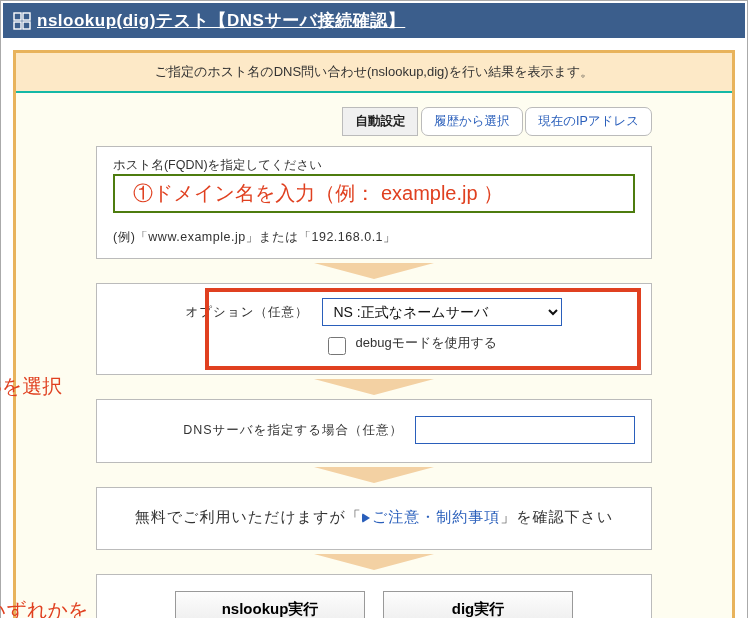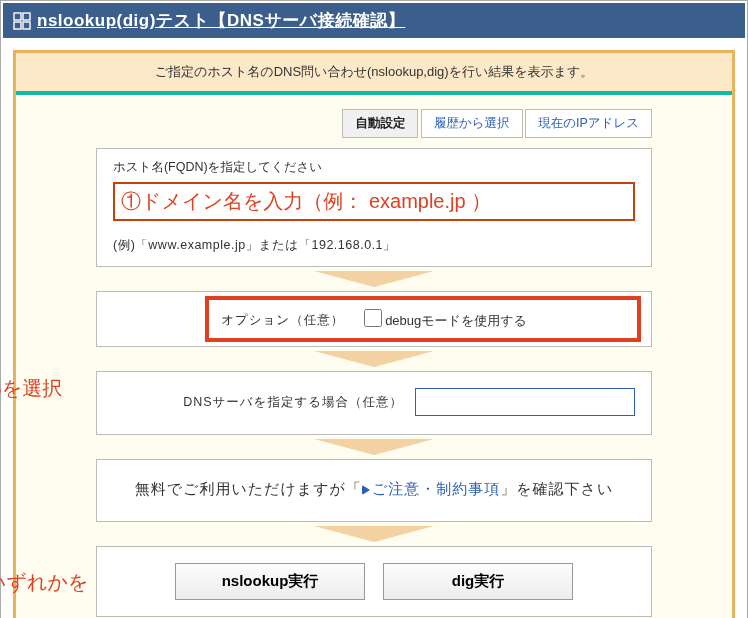--- a/index.html
+++ b/index.html
@@ -32,21 +32,21 @@
     border: 3px solid #e8b35c;
     margin: 12px 10px 10px 10px;
     background: #fefdf0;
     padding: 0 0 12px 0;
   }
   .intro {
     background: #fde9c7;
     text-align: center;
     padding: 10px 12px;
     font-size: 13px;
-    border-bottom: 4px solid #14b8a6;
+    border-bottom: 2px solid #14b8a6;
   }
   .content {
     position: relative;
     padding: 10px 80px 0 80px;
   }
   .tabrow {
     text-align: right;
     margin: 4px 0 10px 0;
   }
   .tabrow span {
@@ -56,38 +56,37 @@
     padding: 5px 12px;
     margin-left: -1px;
     font-size: 12.5px;
     cursor: pointer;
   }
   .tabrow span.active {
     background: #f0f0f0;
     font-weight: bold;
     color: #222;
   }
-  .tabrow span.link { color: #2a5fbb; }
+  .tabrow span.link { color: #2a5fbb; border-radius: 7px; }
   .panel {
     border: 1px solid #bbb;
     background: #fff;
     padding: 10px 16px 12px 16px;
     margin-bottom: 4px;
     position: relative;
   }
   .panel-label {
     font-size: 12.5px;
-    margin-bottom: 6px;
   }
   .host-input {
     width: 100%;
-    border: 2px solid #c2410c;
+    border: 2px solid #4d7c0f;
     font-size: 20px;
     color: #14532d;
-    padding: 6px 6px;
+    padding: 6px 18px;
     font-family: inherit;
   }
   .host-input::placeholder { color: #e04020; opacity: 1; }
   .example {
     font-size: 12.5px;
     margin-top: 16px;
     letter-spacing: 0.5px;
   }
   .arrow-down {
     width: 0; height: 0;
@@ -111,21 +110,21 @@
   }
   .opt-stack { display:flex; flex-direction:column; align-items:flex-start; gap:8px; }
   .opt-select {
     border: 1px solid #2a5fbb;
     color: #111;
     font-size: 14px;
     padding: 4px 6px;
     background: #fff;
     min-width: 240px;
   }
-  .debug-row { display:flex; align-items:flex-end; gap:0; font-size:13px; margin-left:2px;}
+  .debug-row { display:flex; align-items:flex-start; gap:6px; font-size:13px; margin-left:2px;}
   .debug-row input { width:18px; height:18px; border:1px solid #888; }
   .red-box {
     position: absolute;
     border: 4px solid #e04020;
     pointer-events: none;
   }
   .annot {
     position: absolute;
     color: #e04020;
     font-size: 20px;
@@ -187,20 +186,23 @@
         <div class="panel-label">ホスト名(FQDN)を指定してください</div>
         <input class="host-input" type="text" placeholder="①ドメイン名を入力（例： example.jp ）" style="">
         <div class="example">(例)「www.example.jp」または「192.168.0.1」</div>
       </div>
       <div class="arrow-down below"></div>
 
       <div class="panel" id="opt-panel">
         <div class="opt-row">
           <div class="opt-label">オプション（任意）</div>
           <div class="opt-stack">
+            <select class="opt-select">
+              <option>NS    :正式なネームサーバ</option>
+            </select>
             <label class="debug-row">
               <input type="checkbox" style="">
               <span>debugモードを使用する</span>
             </label>
           </div>
         </div>
         <div class="red-box" style="left:108px; top:4px; right:10px; bottom:4px;"></div>
       </div>
       <div class="annot" style="left:-60px; top:280px;">②NSを選択</div>
 

